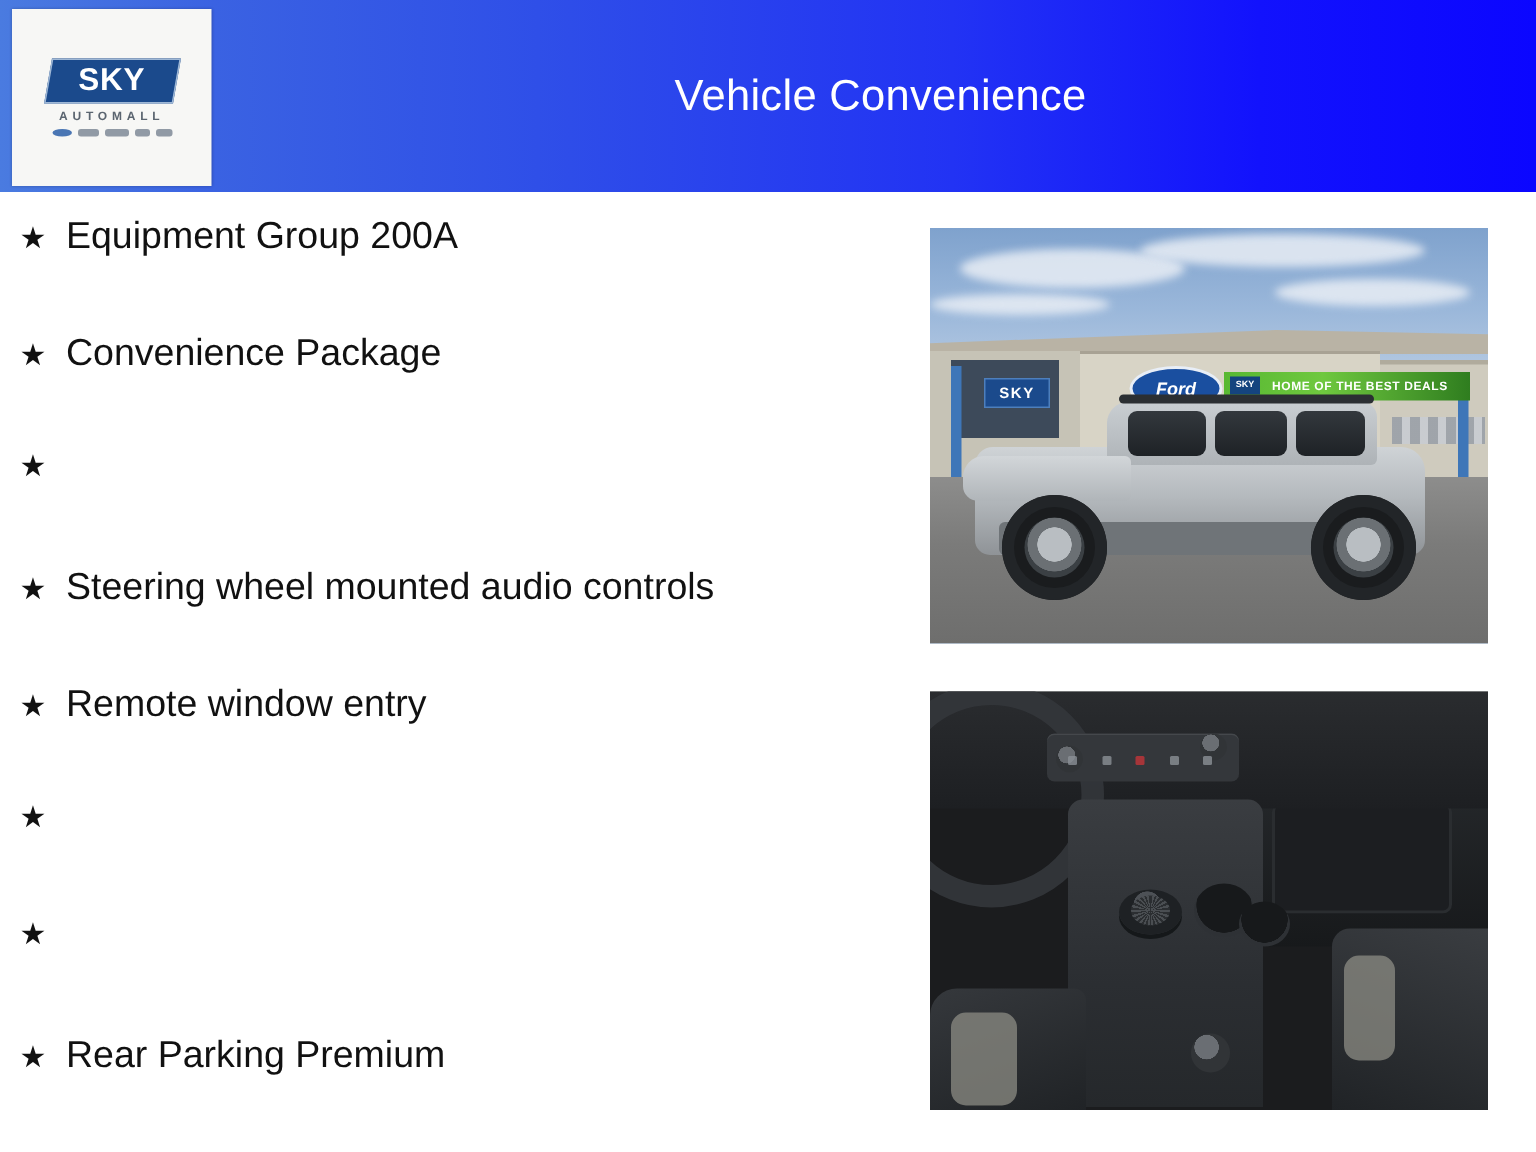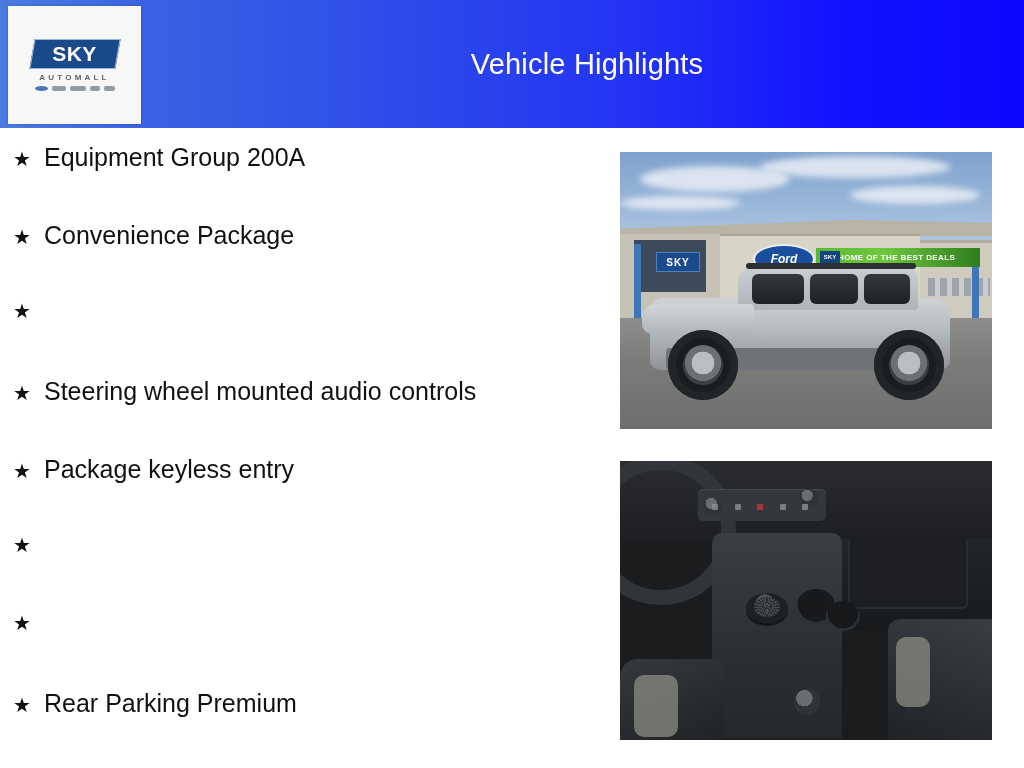--- a/index.html
+++ b/index.html
@@ -209,21 +209,21 @@
     position:absolute; left:133px; top:92px; width:58px; height:26px;
     background:#1a4fa0; border-radius:50%/50%;
     border:2px solid #e8eef7;
     color:#fff; font-size:12px; font-style:italic; font-weight:700;
     display:flex; align-items:center; justify-content:center;
   }
   .banner-green {
     position:absolute; left:196px; top:96px; width:164px; height:19px;
     background: linear-gradient(90deg,#58b832 0%, #6fc83f 40%, #2f7d1f 100%);
     color:#ffffff; font-size:8px; font-weight:700; letter-spacing:.4px;
-    display:flex; align-items:center; padding-left:22px; box-sizing:border-box;
+    display:flex; align-items:center; padding-left:32px; box-sizing:border-box;
     overflow:hidden; white-space:nowrap;
   }
   .banner-sky-chip {
     position:absolute; left:200px; top:99px; width:20px; height:12px;
     background:#14447f; color:#fff; font-size:6px; font-weight:700;
     display:flex; align-items:center; justify-content:center;
   }
   .ground {
     position:absolute; left:0; top:166px; width:372px; height:111px;
     background: linear-gradient(180deg,#8d8d8c 0%, #7b7b7a 40%, #6e6e6d 100%);
@@ -332,21 +332,21 @@
   .int-mat {
     position:absolute; left:228px; top:74px; width:120px; height:74px;
     background:#1c1e21; border-radius:6px; box-shadow: inset 0 0 0 2px #2a2d30;
   }
 </style>
 </head>
 <body>
 
 <div class="header">
 
-  <div class="header-title">Vehicle Highlights</div>
+  <div class="header-title">Vehicle Convenience</div>
 
   <div class="logo-card">
     <div class="logo-inner">
 
       <div class="logo-sky-wrap">
         <div class="logo-sky-shape"></div>
         <div class="logo-sky-text">SKY</div>
       </div>
 
       <div class="logo-automall">AUTOMALL</div>
@@ -379,21 +379,21 @@
     <span class="bullet-star">★</span>
   </div>
 
   <div class="bullet-row">
     <span class="bullet-star">★</span>
     <span class="bullet-label">Steering wheel mounted audio controls</span>
   </div>
 
   <div class="bullet-row">
     <span class="bullet-star">★</span>
-    <span class="bullet-label">Package keyless entry</span>
+    <span class="bullet-label">Remote window entry</span>
   </div>
 
   <div class="bullet-row">
     <span class="bullet-star">★</span>
   </div>
 
   <div class="bullet-row">
     <span class="bullet-star">★</span>
   </div>
 

